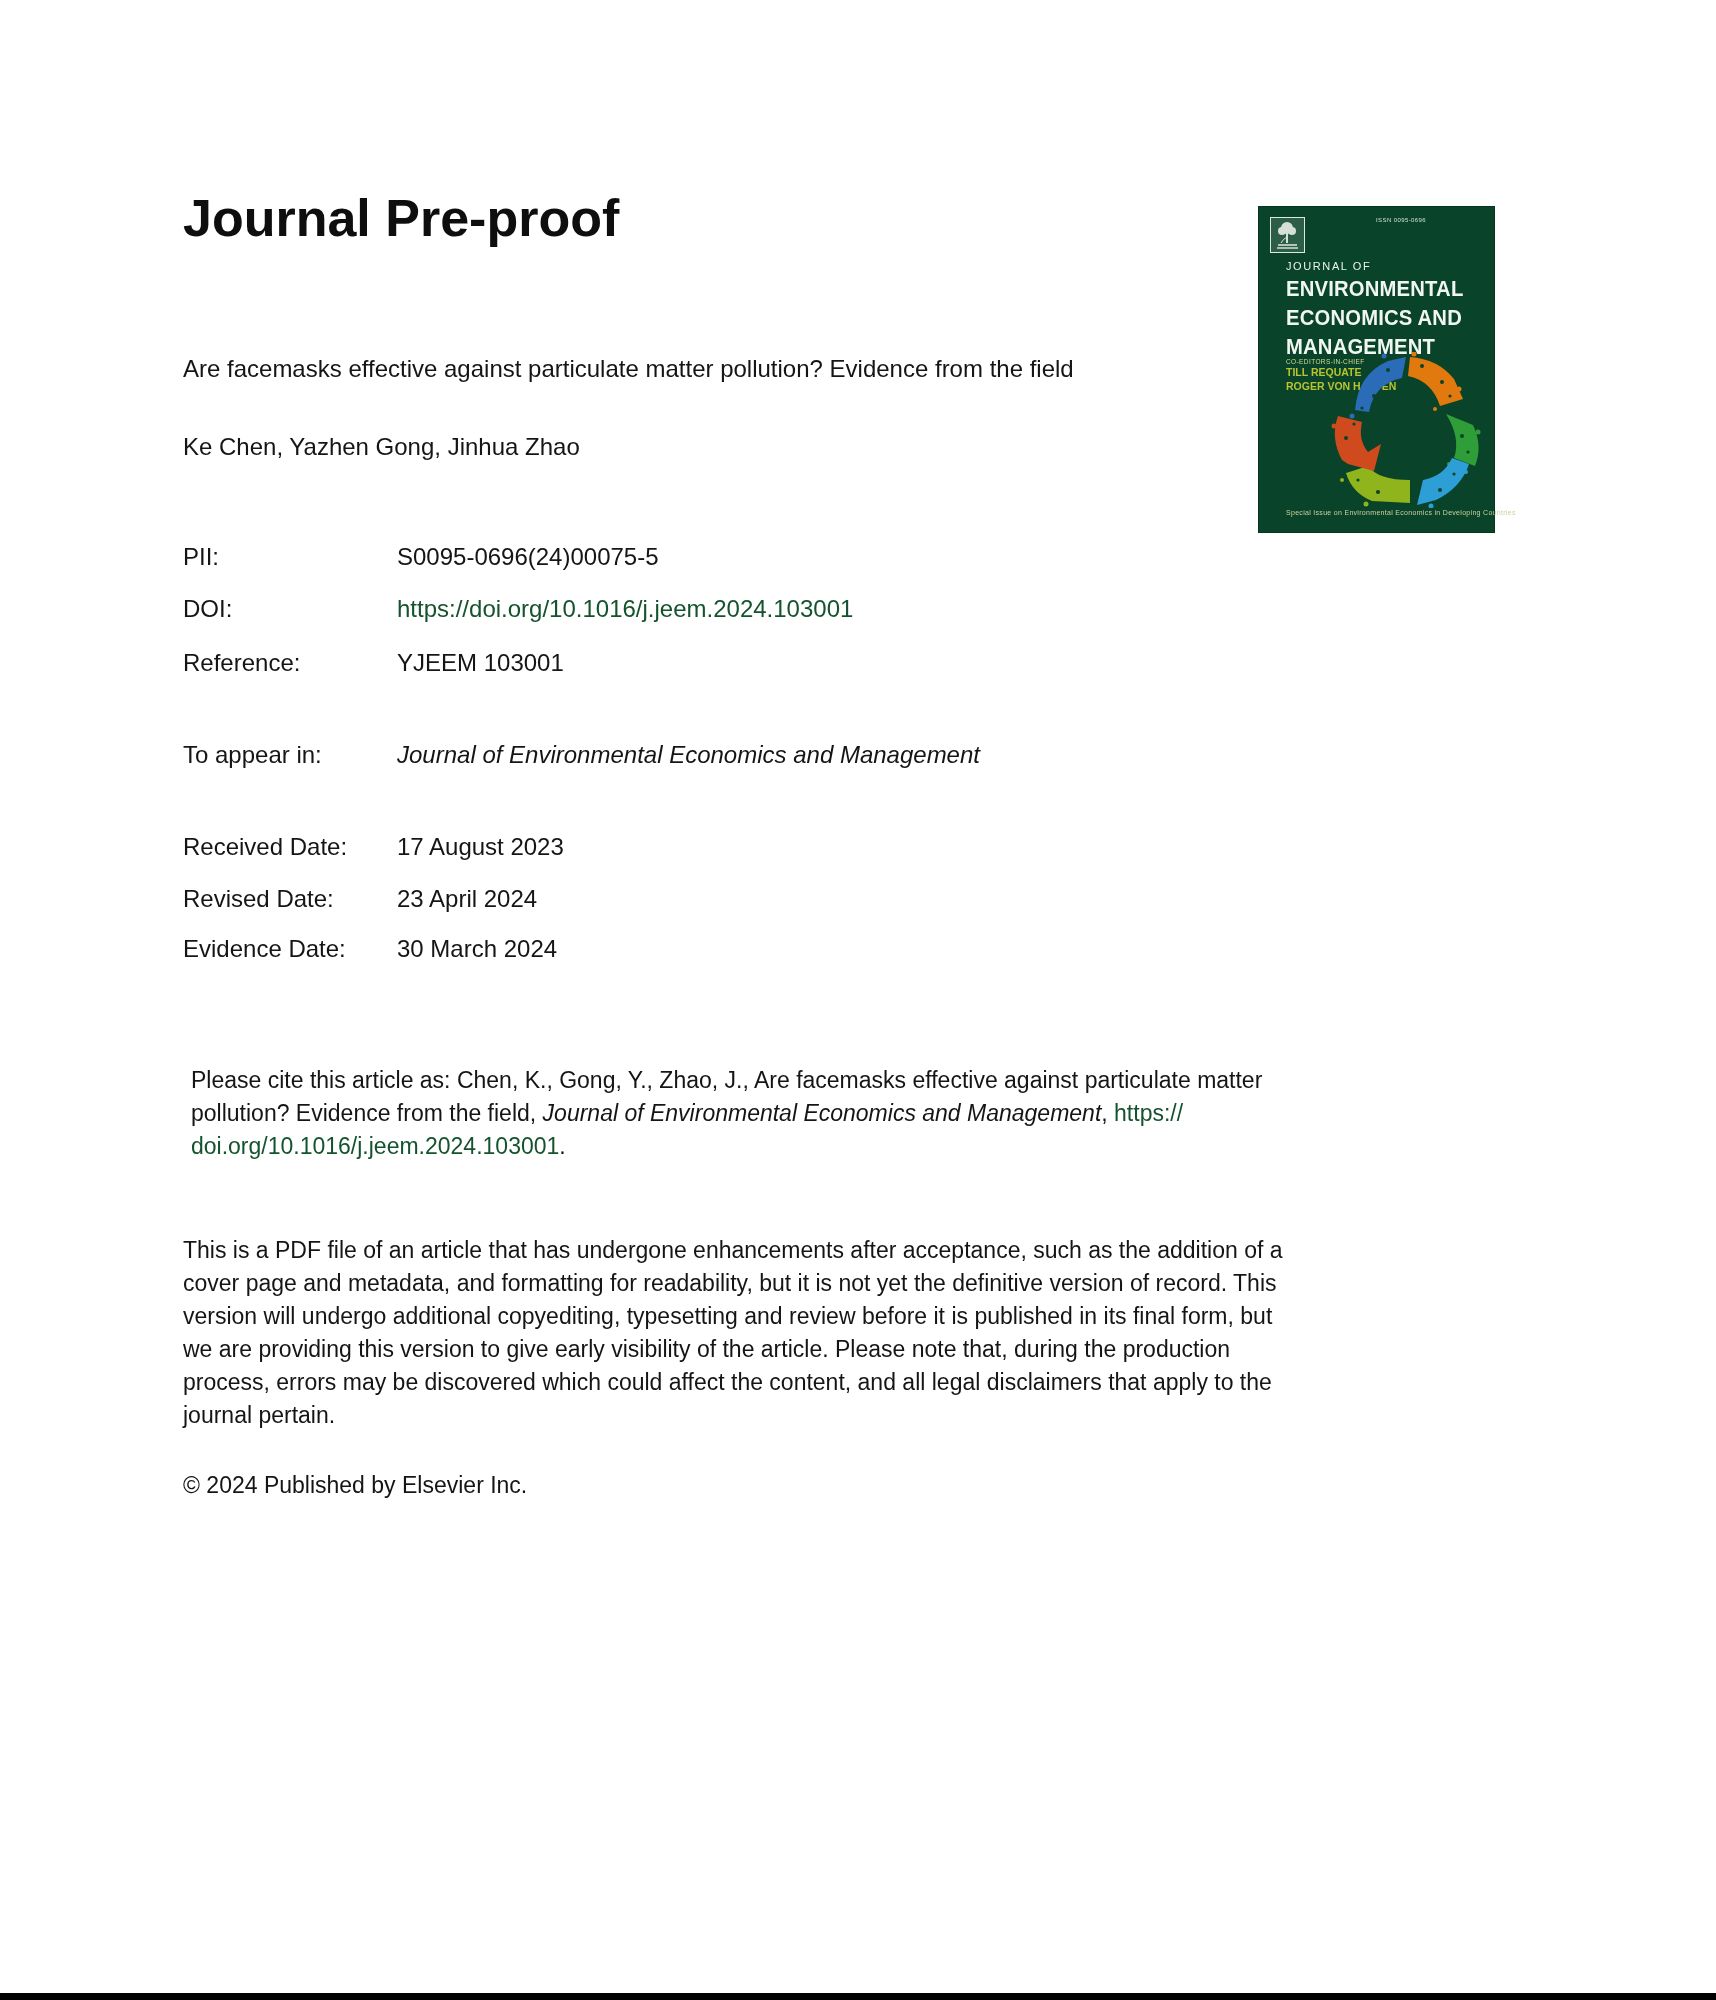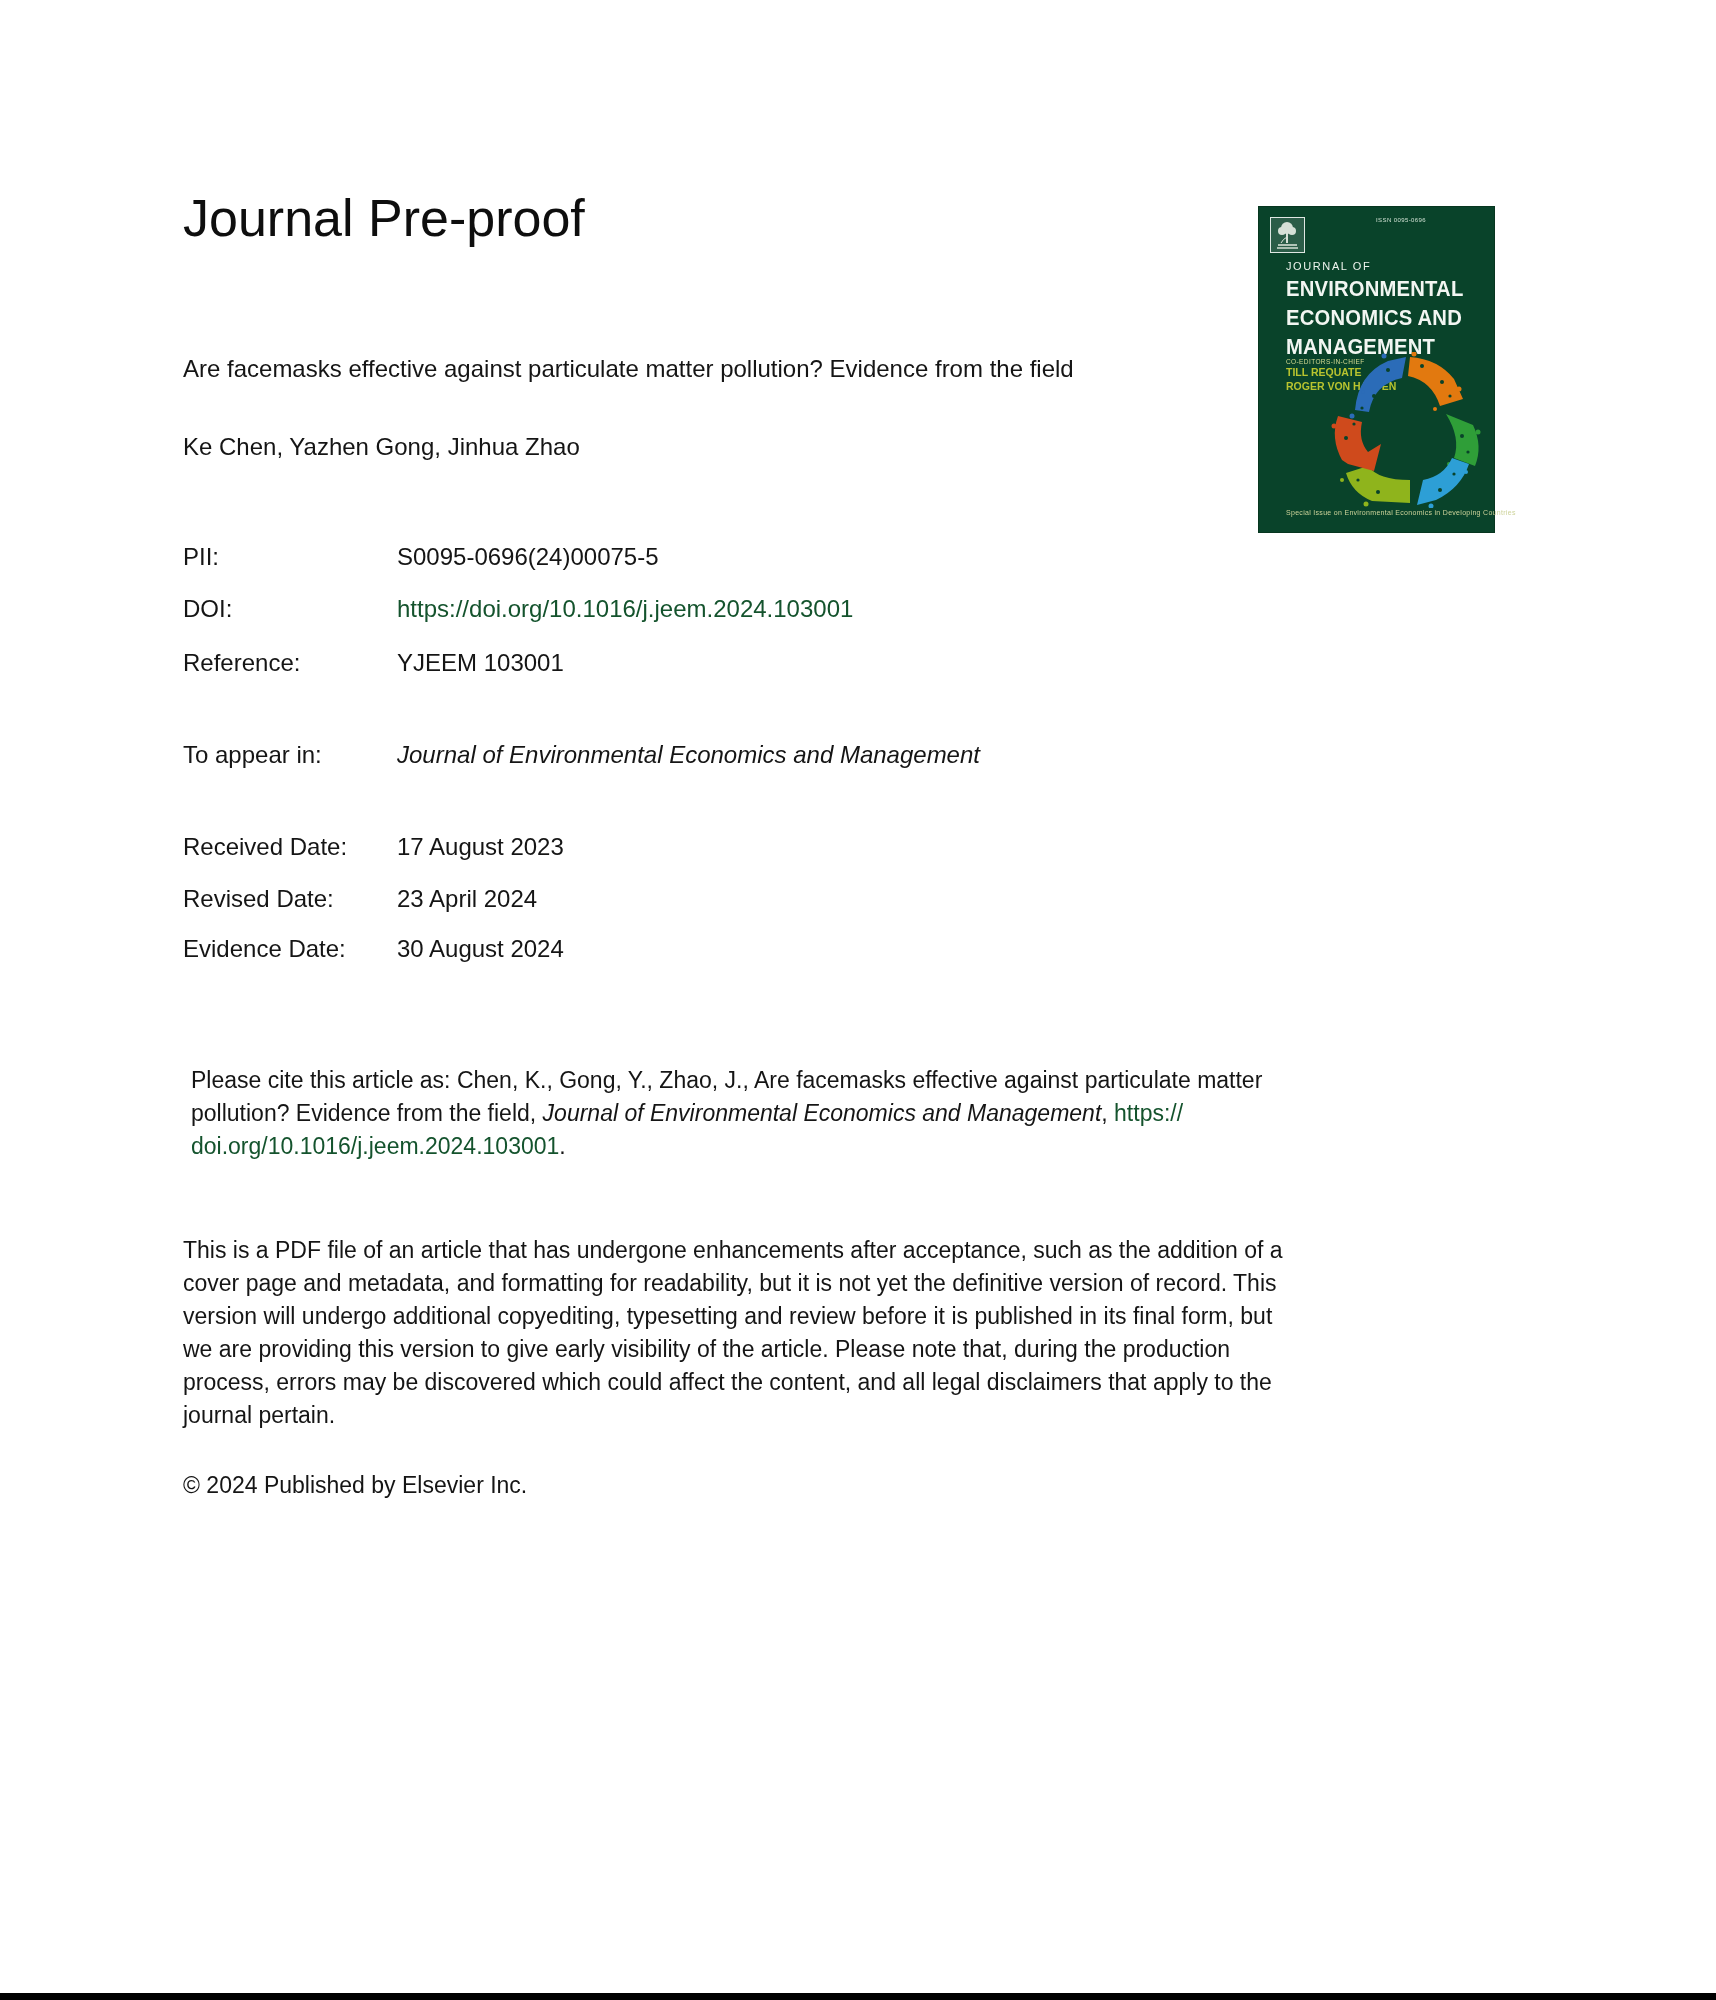--- a/index.html
+++ b/index.html
@@ -1,19 +1,19 @@
 <!DOCTYPE html>
 <html><head>
 <meta charset="utf-8">
 <style>
   html,body{margin:0;padding:0;background:#ffffff;}
   .page{position:relative;width:1716px;height:2000px;background:#ffffff;overflow:hidden;
         font-family:"Liberation Sans", sans-serif;color:#151515;}
   .h1{position:absolute;left:183px;top:190px;font-size:52px;line-height:56px;color:#0e0e0e;
-      letter-spacing:0;white-space:nowrap;}
+      letter-spacing:0;white-space:nowrap;font-weight:bold;}
   .article-title{position:absolute;left:183px;top:354px;font-size:24px;line-height:30px;white-space:nowrap;}
   .authors{position:absolute;left:183px;top:432px;font-size:24px;line-height:30px;white-space:nowrap;}
 
   .meta-row{position:absolute;left:183px;width:1000px;font-size:24px;line-height:30px;}
   .meta-row .label{position:absolute;left:0;top:0;}
   .meta-row .value{position:absolute;left:214px;top:0;white-space:nowrap;}
   .row-pii{top:542px;} .row-doi{top:594px;} .row-ref{top:648px;}
   .row-appear{top:740px;} .row-received{top:832px;} .row-revised{top:884px;} .row-accepted{top:934px;}
   .italic{font-style:italic;}
   a.link{color:#14532d;text-decoration:none;cursor:pointer;}
@@ -160,21 +160,21 @@
   <div class="meta-row row-received">
     <span class="label">Received Date:</span>
     <span class="value">17 August 2023</span>
   </div>
   <div class="meta-row row-revised">
     <span class="label">Revised Date:</span>
     <span class="value">23 April 2024</span>
   </div>
   <div class="meta-row row-accepted">
     <span class="label">Evidence Date:</span>
-    <span class="value">30 August 2024</span>
+    <span class="value">30 March 2024</span>
   </div>
 
   <p class="citation"><span>Please cite this article as: Chen, K., Gong, Y., Zhao, J., Are facemasks effective against particulate matter pollution? Evidence from the field, </span><span class="italic">Journal of Environmental Economics and Management</span><span>, </span><a class="link"><span>https://</span><wbr><span>doi.org/10.1016/j.jeem.2024.103001</span></a><span>.</span></p>
 
   <p class="disclaimer">This is a PDF file of an article that has undergone enhancements after acceptance, such as the addition of a cover page and metadata, and formatting for readability, but it is not yet the definitive version of record. This version will undergo additional copyediting, typesetting and review before it is published in its final form, but we are providing this version to give early visibility of the article. Please note that, during the production process, errors may be discovered which could affect the content, and all legal disclaimers that apply to the journal pertain.</p>
 
   <p class="copyright">© 2024 Published by Elsevier Inc.</p>
 
   <div class="bottom-bar"></div>
 </div>

